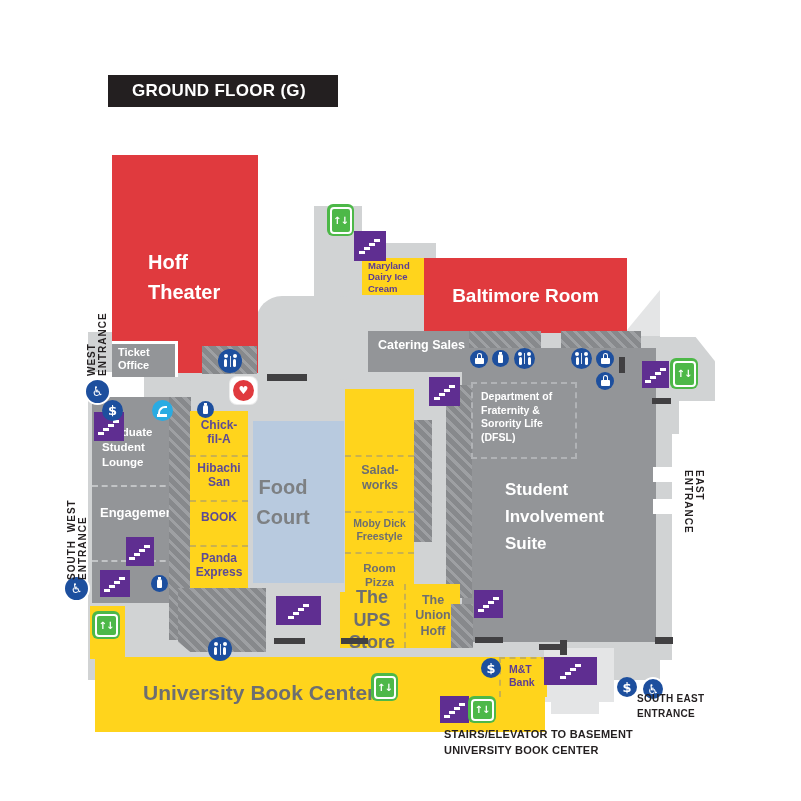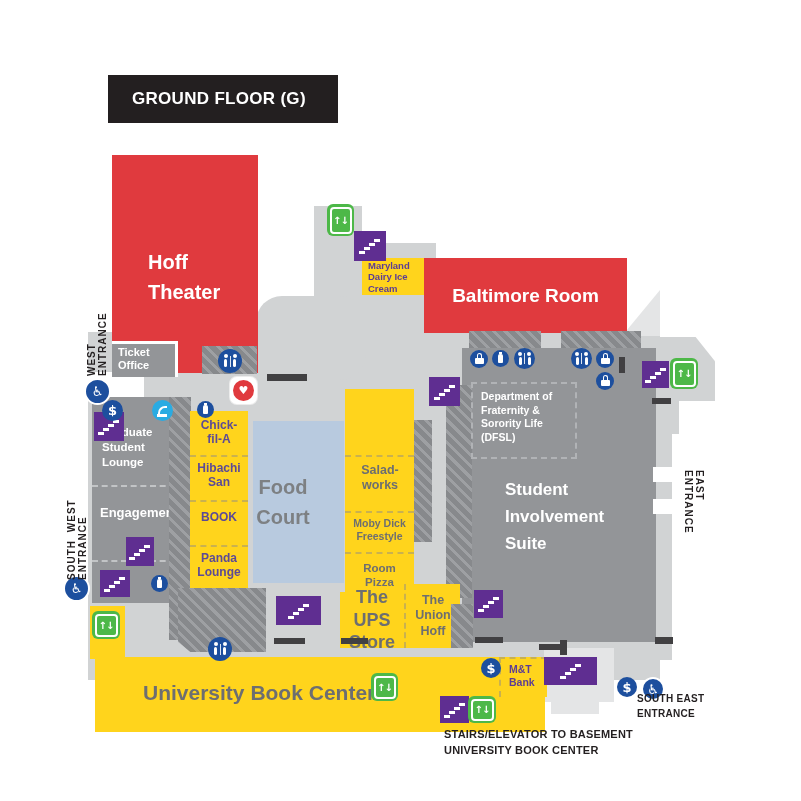--- a/index.html
+++ b/index.html
@@ -73,37 +73,40 @@
   <div class="abs base" style="left:256px;top:296px;width:110px;height:84px;border-radius:26px;"></div>
   <div class="abs base" style="left:358px;top:243px;width:78px;height:102px;"></div>
   <div class="abs base" style="left:627px;top:337px;width:88px;height:64px;clip-path:polygon(22% 0,78% 0,100% 38%,100% 100%,0 100%,0 38%);"></div>
   <div class="abs base" style="left:649px;top:396px;width:30px;height:38px;"></div>
   <div class="abs base" style="left:652px;top:390px;width:20px;height:270px;"></div>
   <div class="abs pale" style="left:622px;top:290px;width:38px;height:46px;clip-path:polygon(100% 0,100% 100%,0 100%);"></div>
   <div class="abs pale" style="left:544px;top:648px;width:70px;height:54px;"></div>
   <div class="abs pale" style="left:551px;top:701px;width:48px;height:13px;"></div>
   <div class="abs whitegap" style="left:86px;top:372px;width:58px;height:26px;"></div>
 
-  <div class="abs blk" style="left:108px;top:75px;width:230px;height:48px;display:flex;align-items:center;">
+  <div class="abs blk" style="left:108px;top:75px;width:230px;height:32px;display:flex;align-items:center;">
     <span class="lbl" style="font-size:17px;padding-left:24px;letter-spacing:.3px;">GROUND FLOOR (G)</span>
   </div>
 
   <div class="abs red" style="left:112px;top:155px;width:146px;height:218px;">
     <div class="abs lbl" style="left:36px;top:92px;width:80px;font-size:20px;line-height:30px;">Hoff Theater</div>
   </div>
   <div class="abs hatch" style="left:202px;top:346px;width:55px;height:28px;"></div>
   <div class="abs room" style="left:112px;top:341px;width:63px;height:33px;border-top:3px solid #fff;border-right:3px solid #fff;">
     <div class="lbl" style="font-size:11px;line-height:1.2;padding:2px 0 0 6px;width:46px;">Ticket Office</div>
   </div>
 
   <div class="abs yellow" style="left:362px;top:258px;width:64px;height:37px;">
     <div class="dpurtxt" style="font-weight:bold;font-size:9.5px;line-height:1.2;padding:2px 0 0 6px;width:52px;">Maryland Dairy Ice Cream</div>
   </div>
   <div class="abs red" style="left:424px;top:258px;width:203px;height:75px;display:flex;align-items:center;justify-content:center;">
     <span class="lbl" style="font-size:19px;">Baltimore Room</span>
+  </div>
+  <div class="abs room" style="left:368px;top:331px;width:101px;height:41px;">
+    <div class="lbl" style="font-size:12.5px;padding:7px 0 0 10px;white-space:nowrap;">Catering Sales</div>
   </div>
   <div class="abs hatch" style="left:469px;top:331px;width:72px;height:41px;"></div>
   <div class="abs hatch" style="left:561px;top:331px;width:80px;height:41px;"></div>
 
   <div class="abs room" style="left:462px;top:348px;width:194px;height:294px;">
     <div class="abs lbl" style="left:43px;top:128px;width:120px;font-size:17px;line-height:27px;">Student Involvement Suite</div>
   </div>
   <div class="abs hatch" style="left:446px;top:385px;width:26px;height:213px;"></div>
   <div class="abs dashedbox" style="left:471px;top:382px;width:102px;height:73px;">
     <div class="lbl" style="font-size:10.5px;line-height:1.3;padding:6px 0 0 8px;width:92px;">Department of Fraternity &amp; Sorority Life (DFSL)</div>
@@ -117,21 +120,21 @@
   </div>
   <div class="abs hatch" style="left:169px;top:397px;width:22px;height:243px;"></div>
 
   <div class="abs yellow" style="left:190px;top:411px;width:58px;height:180px;text-align:center;">
     <div class="abs purtxt" style="left:4px;top:8px;width:50px;font-weight:bold;font-size:12px;line-height:1.15;">Chick-fil-A</div>
     <div class="abs sep" style="left:0;top:44px;width:58px;"></div>
     <div class="abs purtxt" style="left:3px;top:50px;width:52px;font-weight:bold;font-size:12px;line-height:1.2;">Hibachi San</div>
     <div class="abs sep" style="left:0;top:89px;width:58px;"></div>
     <div class="abs purtxt" style="left:0;top:99px;width:58px;font-weight:bold;font-size:12px;">BOOK</div>
     <div class="abs sep" style="left:0;top:134px;width:58px;"></div>
-    <div class="abs purtxt" style="left:0;top:140px;width:58px;font-weight:bold;font-size:12px;line-height:1.2;">Panda Lounge</div>
+    <div class="abs purtxt" style="left:0;top:140px;width:58px;font-weight:bold;font-size:12px;line-height:1.2;">Panda Express</div>
   </div>
   <div class="abs hatch" style="left:178px;top:588px;width:88px;height:64px;clip-path:polygon(0 0,100% 0,100% 100%,14% 100%,0 84%);"></div>
 
   <div class="abs fcblue" style="left:253px;top:421px;width:91px;height:162px;display:flex;align-items:center;justify-content:flex-start;text-align:center;">
     <span class="fctxt" style="font-weight:bold;font-size:20px;line-height:30px;width:60px;">Food Court</span>
   </div>
 
   <div class="abs yellow" style="left:345px;top:389px;width:69px;height:211px;text-align:center;">
     <div class="abs sep" style="left:0;top:66px;width:69px;"></div>
     <div class="abs graytxt" style="left:9px;top:74px;width:52px;font-weight:bold;font-size:12.5px;line-height:1.2;">Salad-works</div>

